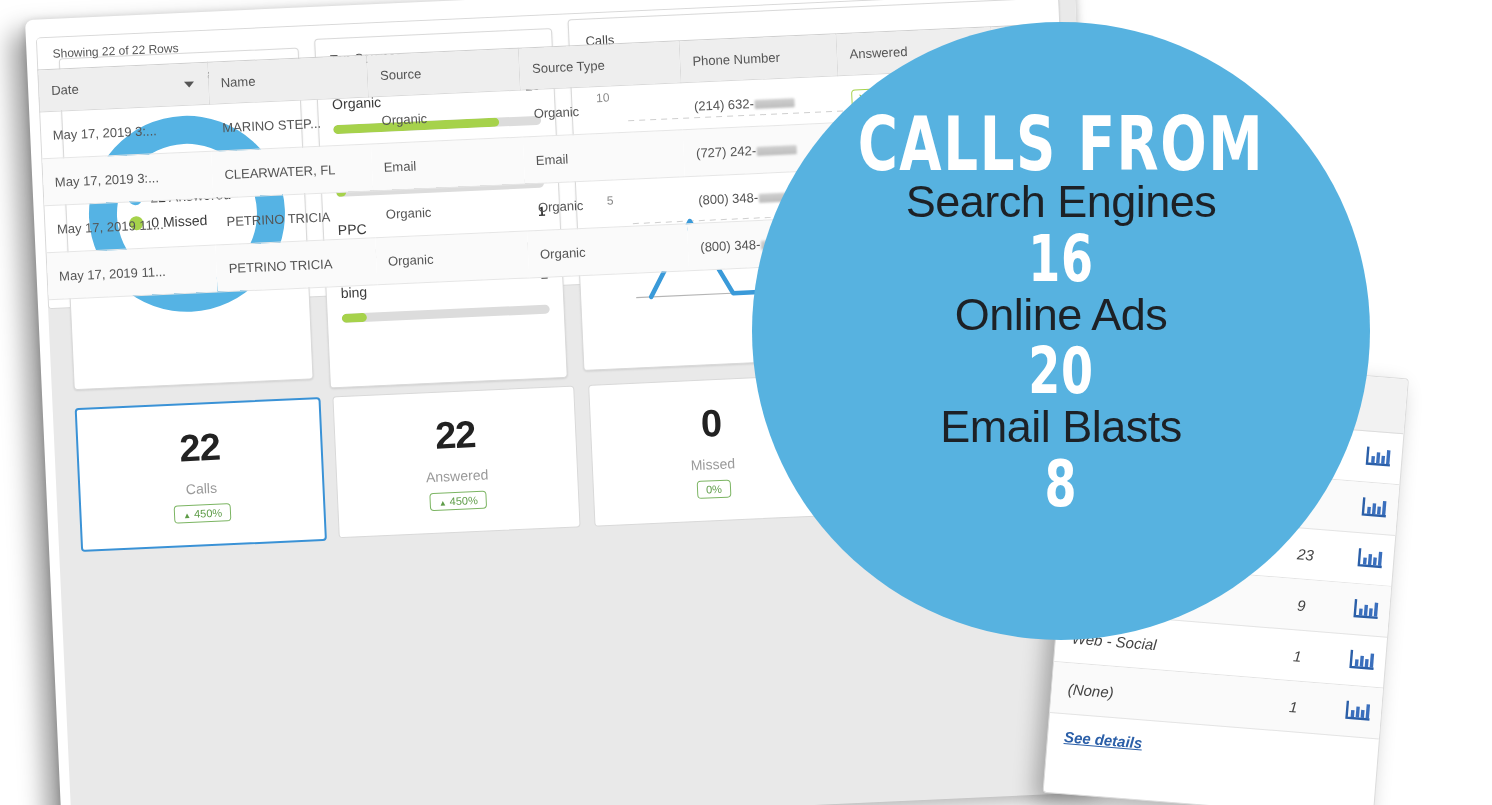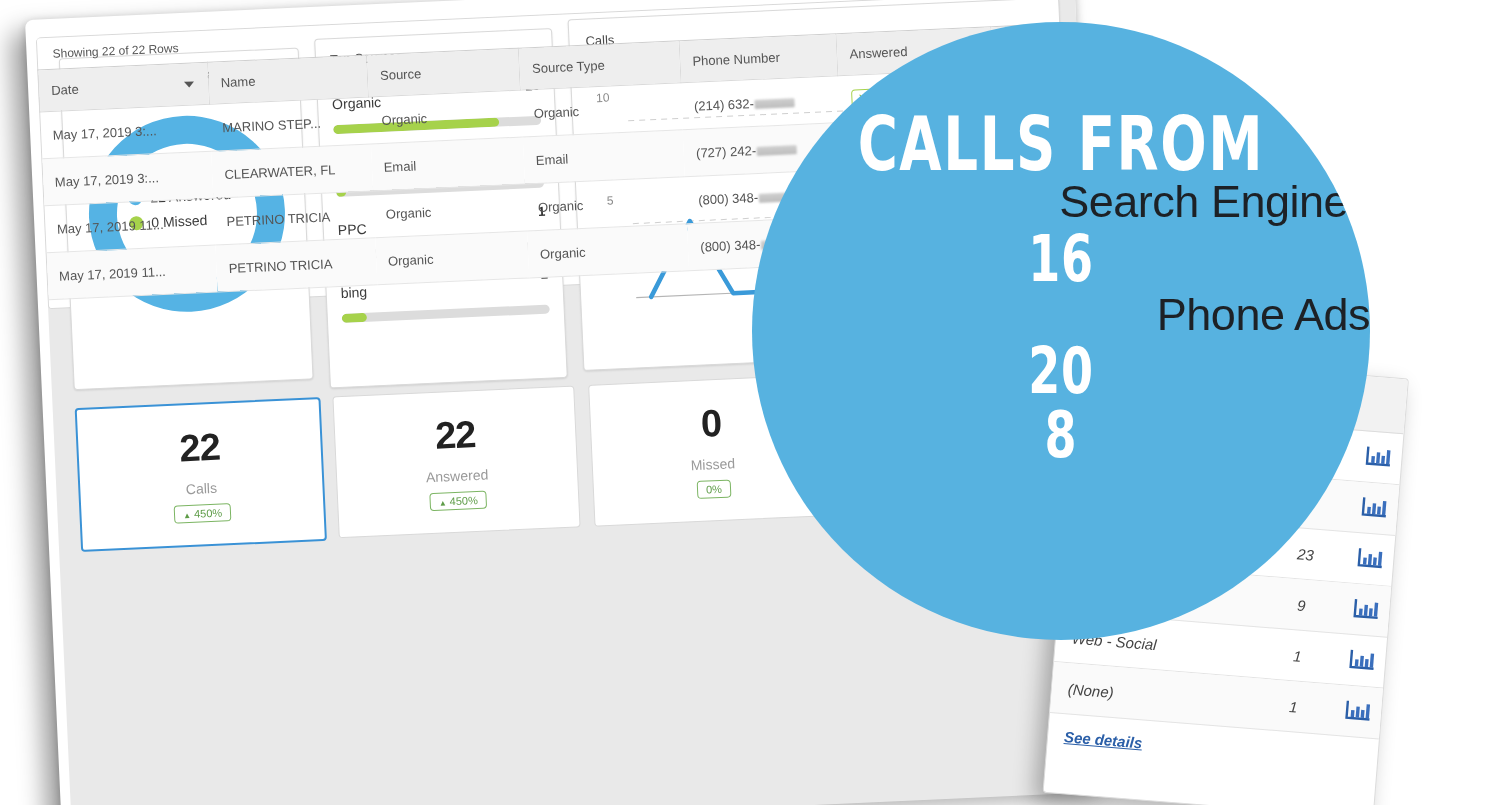--- a/index.html
+++ b/index.html
@@ -143,21 +143,21 @@
     position:absolute;left:752px;top:22px;width:618px;height:618px;border-radius:50%;
     background:#57b2e0;overflow:hidden;
   }
   .circle-inner{position:absolute;left:0;right:0;top:88px;text-align:center;}
   .c-head{
     font-family:"DejaVu Sans",sans-serif;
     font-weight:bold;color:#fff;font-size:74px;line-height:.92;
     letter-spacing:2px;transform:scaleX(.82);
     font-stretch:condensed;
   }
-  .c-sub{color:#1d2126;font-size:45px;line-height:1.08;font-weight:300;letter-spacing:-.5px;text-align:right;}
+  .c-sub{color:#1d2126;font-size:45px;line-height:1.08;font-weight:300;letter-spacing:-.5px;}
   .c-num{
     font-family:"DejaVu Sans",sans-serif;
     color:#fff;font-weight:bold;font-size:64px;line-height:1.0;transform:scaleX(.72);
     letter-spacing:1px;
   }
 </style>
 </head>
 <body>
 
 <div class="stage">
@@ -398,19 +398,20 @@
       </div>
       <div class="side-link">See details</div>
     </div>
   </div>
 
   <div class="circle" style="background: rgb(87, 178, 224);">
     <div class="circle-inner">
       <div class="c-head">CALLS FROM</div>
       <div class="c-sub">Search Engines</div>
       <div class="c-num">16</div>
-      <div class="c-sub">Phone Ads</div>
+      <div class="c-sub">Online Ads</div>
       <div class="c-num">20</div>
+      <div class="c-sub">Email Blasts</div>
       <div class="c-num">8</div>
     </div>
   </div>
 
 </div>
 
 </body></html>

